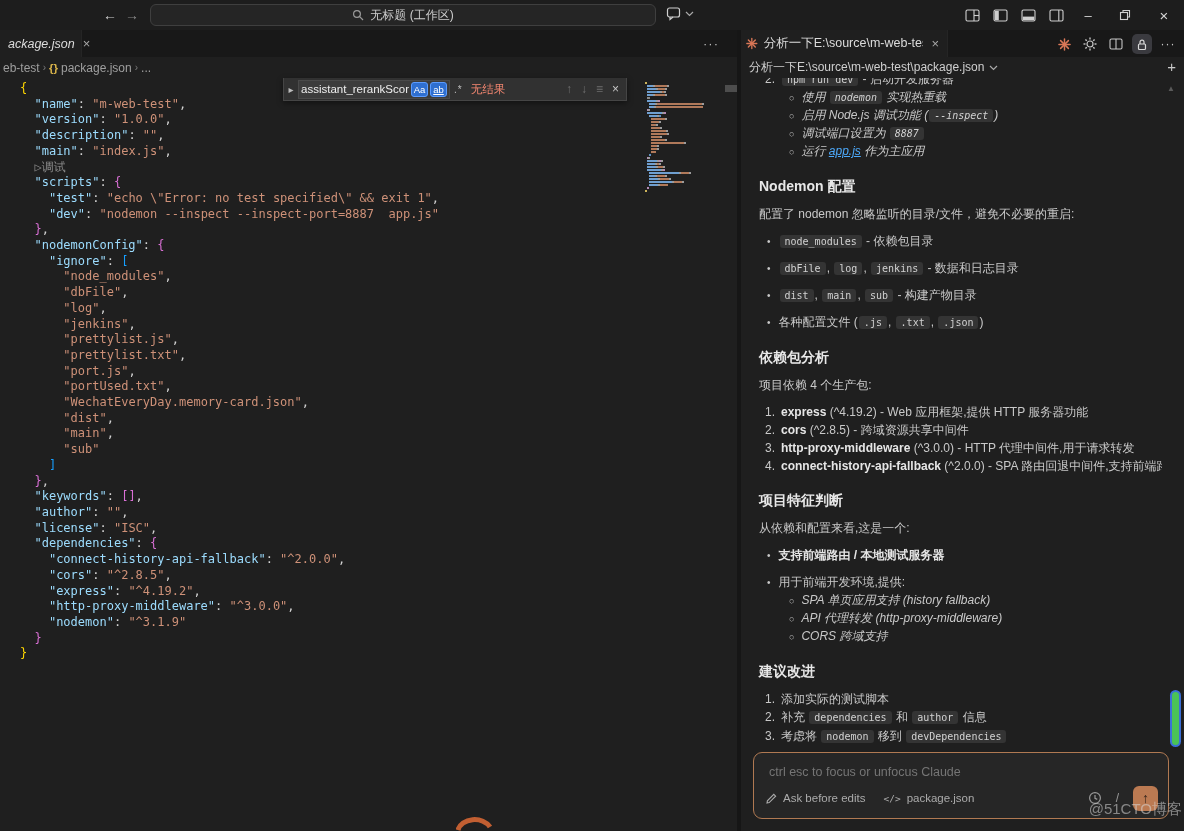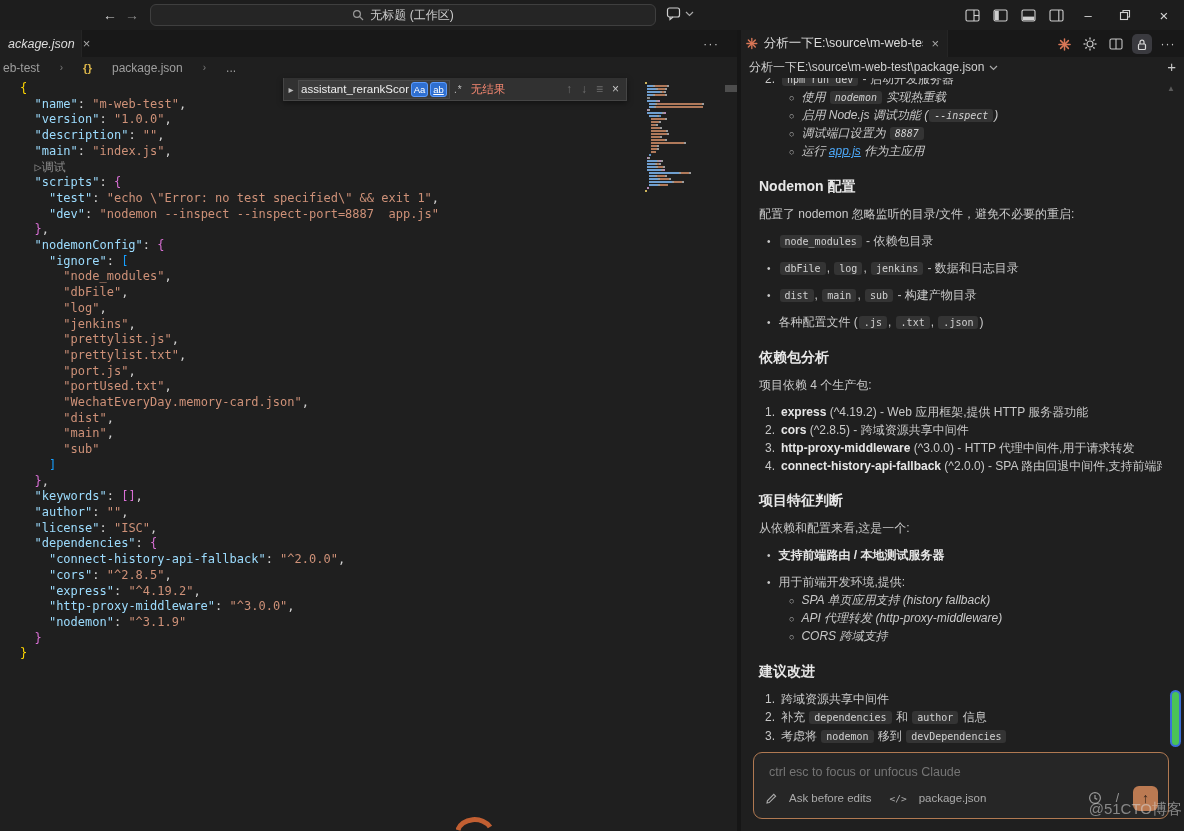--- a/index.html
+++ b/index.html
@@ -22,21 +22,21 @@
   .tab { position:absolute; top:0; height:27px; background:#1f1f1f; display:flex; align-items:center; gap:6px; padding:0 8px; font-size:12.5px; color:#dcdcdc; border-right:1px solid #252525; }
   .tab .close { color:#a9a9a9; font-size:13px; margin-left:2px; }
   .tab-left { left:0; width:82px; }
   .tab-left .lbl { font-style:italic; }
   .more-dots { position:absolute; top:6px; color:#bdbdbd; font-size:13px; letter-spacing:1px; }
   .rp-actions { position:absolute; top:4px; right:6px; display:flex; align-items:center; gap:6px; height:20px; }
   .rp-act { width:20px; height:20px; display:flex; align-items:center; justify-content:center; border-radius:5px; }
   .rp-act.active { background:#3a3a3f; }
   
   .subrow { position:absolute; left:0; top:57px; width:1184px; height:21px; background:#1f1f1f; }
-  .breadcrumb { position:absolute; left:3px; top:0; height:21px; display:flex; align-items:center; gap:20px; font-size:12px; color:#9f9f9f; }
+  .breadcrumb { position:absolute; left:3px; top:0; height:21px; display:flex; align-items:center; gap:3px; font-size:12px; color:#9f9f9f; }
   .bc-sep { font-size:10px; color:#7c7c7c; }
   .bc-braces { color:#d9b44a; font-weight:bold; font-size:11.5px; }
   .panel-header { position:absolute; left:749px; top:0; height:21px; display:flex; align-items:center; gap:5px; font-size:12px; color:#cfcfcf; }
   .plus-btn { position:absolute; right:8px; top:1px; font-size:15px; color:#c8c8c8; }
   
   .editor { position:absolute; left:0; top:78px; width:737px; height:753px; background:#1f1f1f; }
   #code { position:absolute; left:20px; top:3px; font-family:"DejaVu Sans Mono", monospace; font-size:12px; line-height:15.7px; white-space:pre; }
   .tk-k { color:#9CDCFE; } .tk-s { color:#CE9178; } .tk-p { color:#d4d4d4; }
   .tk-b1 { color:#FFD700; } .tk-b2 { color:#DA70D6; } .tk-b3 { color:#179FFF; }
   .tk-cl { color:#8d8d8d; }
@@ -70,21 +70,21 @@
   .md-ul2 .bu { margin-right:7px; font-size:9px; color:#bdbdbd; }
   .chip { font-family:"DejaVu Sans Mono", monospace; font-size:10px; background:#343434; color:#d2d2d2; border-radius:3px; padding:1px 5px; margin:0 1px; }
   .md-b { font-weight:bold; color:#e6e6e6; }
   .md-a { color:#4daafc; text-decoration:underline; }
   .chat-scroll-up { position:absolute; left:1167px; top:84px; color:#5a5a5a; font-size:8px; }
   .green-thumb { position:absolute; left:1172px; top:692px; width:7px; height:53px; background:#4bc255; border-radius:4px; box-shadow:0 0 0 2px #3b6fd6; }
   
   .chat-input { position:absolute; left:753px; top:752px; width:416px; height:67px; border:1px solid #B07952; border-radius:9px; background:#262626; }
   .ci-placeholder { position:absolute; left:15px; top:12px; width:380px; background:transparent; border:none; outline:none; font-size:12.5px; color:#9b9b9b; font-family:"Liberation Sans",sans-serif; }
   .ci-bottom { position:absolute; left:12px; right:10px; bottom:8px; height:24px; display:flex; align-items:center; gap:18px; font-size:11.5px; color:#ababab; }
-  .ci-item { display:flex; align-items:center; gap:12px; }
+  .ci-item { display:flex; align-items:center; gap:6px; }
   .ci-right { margin-left:auto; display:flex; align-items:center; gap:14px; }
   .ci-slash { color:#9a9a9a; font-size:12px; }
   .send-btn { width:25px; height:25px; border-radius:6px; background:#bb7a52; display:flex; align-items:center; justify-content:center; color:#33231a; font-size:14px; font-weight:bold; }
   .code-glyph { font-family:"DejaVu Sans Mono", monospace; font-size:9.5px; color:#ababab; }
   
   .watermark { position:absolute; right:2px; top:800px; font-size:15px; color:rgba(215,215,215,.55); z-index:9; }
   .wm-arc { position:absolute; left:456px; top:816px; z-index:9; }
 </style>
 </head>
 <body>
@@ -457,21 +457,21 @@
         <div class="md-h">项目特征判断</div>
         <div class="md-p">从依赖和配置来看,这是一个:</div>
         <div class="md-ul1"><span class="bu">•</span><span><span class="md-b">支持前端路由 / 本地测试服务器</span></span></div>
         <div class="md-ul1"><span class="bu">•</span><span>用于前端开发环境,提供:</span></div>
         <div class="md-ul2"><span class="bu">○</span><span>SPA 单页应用支持 (history fallback)</span></div>
         <div class="md-ul2"><span class="bu">○</span><span>API 代理转发 (http-proxy-middleware)</span></div>
         <div class="md-ul2"><span class="bu">○</span><span>CORS 跨域支持</span></div>
         <div class="md-h">建议改进</div>
         <div class="md-oli">
           <span class="num">1.</span>
-          <span>跨域资源共享中间件</span>
+          <span>添加实际的测试脚本</span>
         </div>
         <div class="md-oli">
           <span class="num">2.</span>
           <span>补充 <span class="chip">dependencies</span> 和 <span class="chip">author</span> 信息</span>
         </div>
         <div class="md-oli">
           <span class="num">3.</span>
           <span>考虑将 <span class="chip">nodemon</span> 移到 <span class="chip">devDependencies</span></span>
         </div>
         <div class="md-oli">

